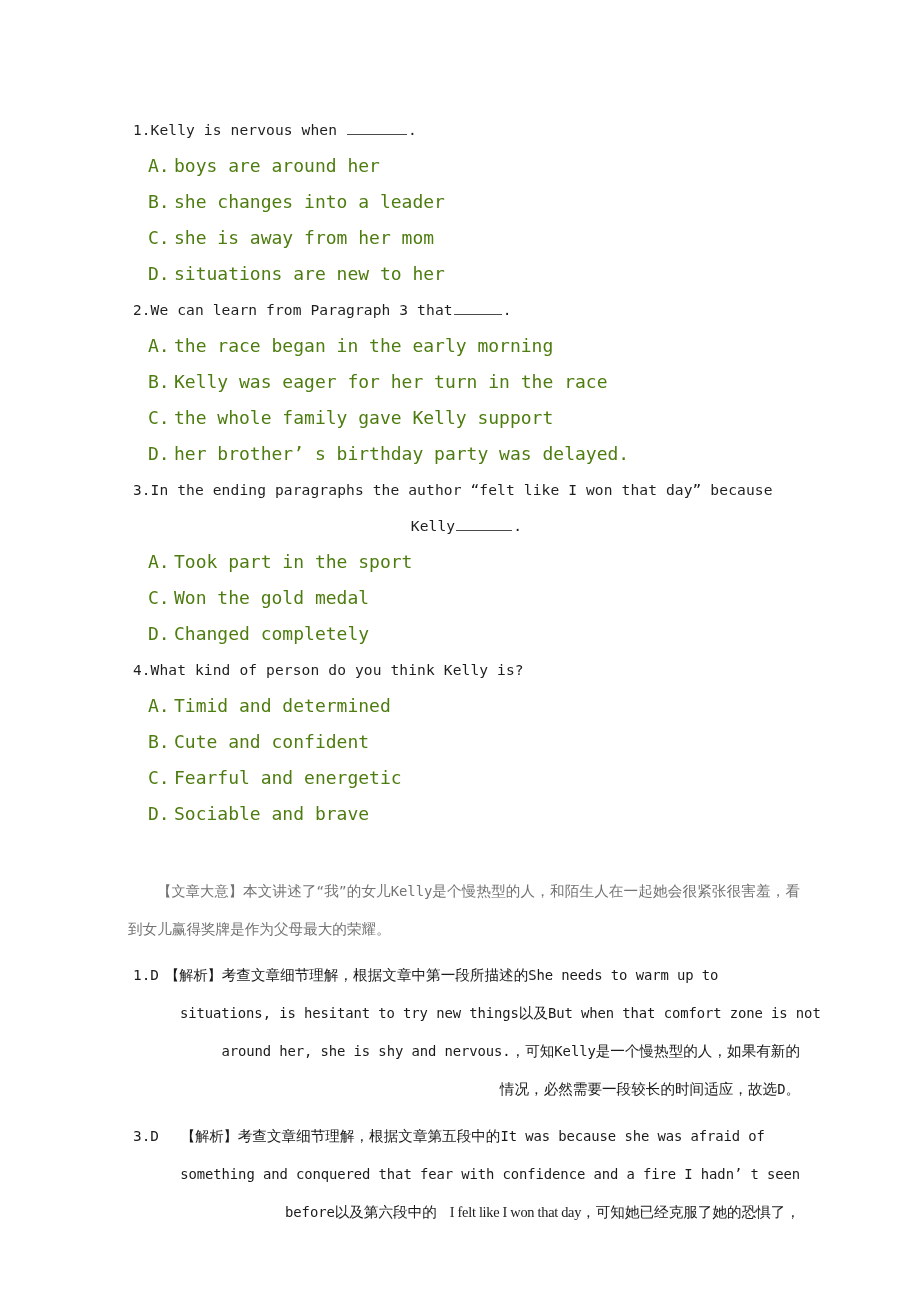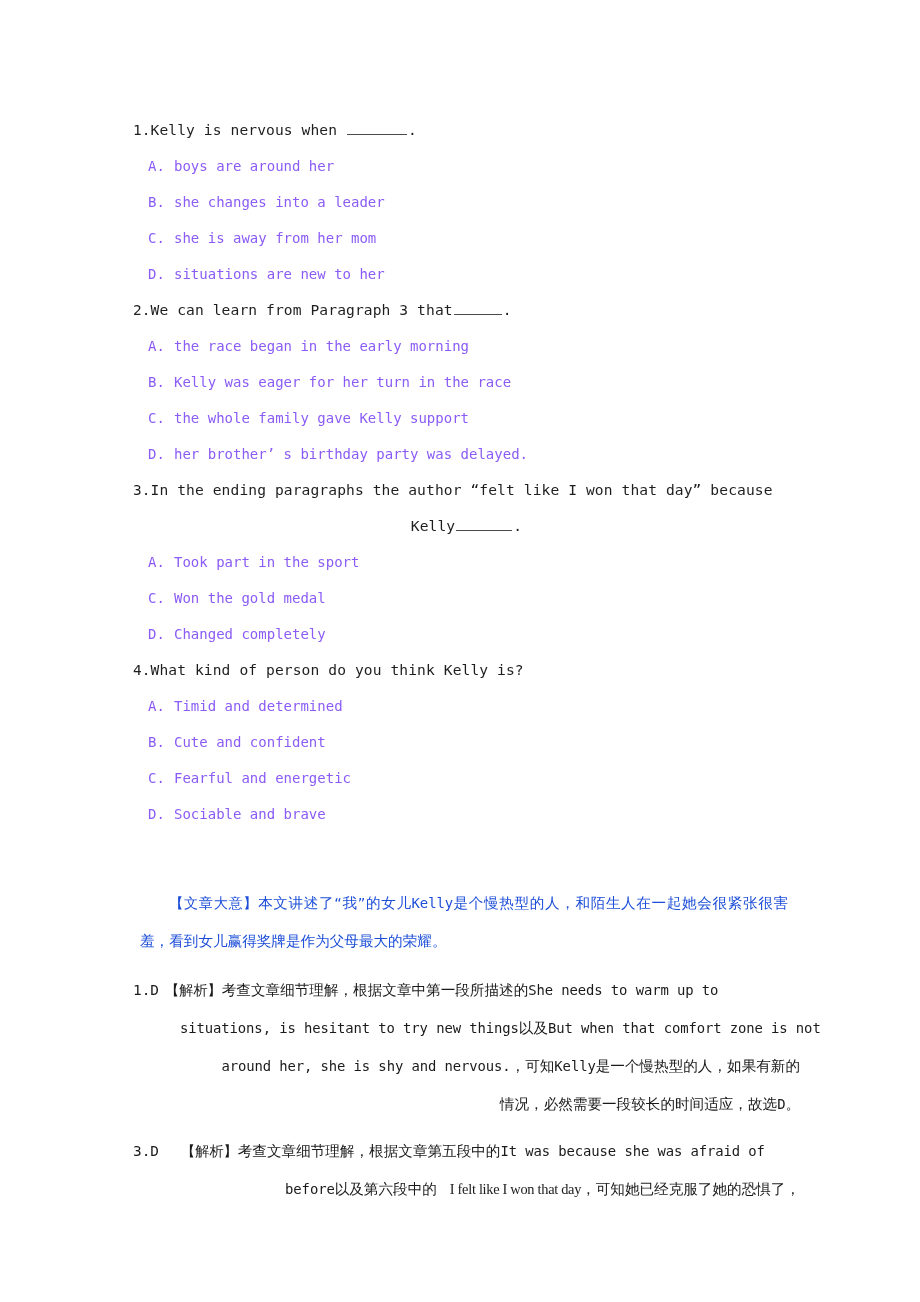--- a/index.html
+++ b/index.html
@@ -50,22 +50,22 @@
     width: 672px;
   }
   .q-stem .cont {
     display: block;
     margin-left: -5px;
     text-align: center;
   }
 
   .opt {
     font-family: "DejaVu Sans Mono", "Liberation Mono", monospace;
-    font-size: 14px;
-    color: #8b5cf6;
+    font-size: 18px;
+    color: #4d7c0f;
     line-height: 36px;
     margin: 0 0 0 20px;
     white-space: pre;
   }
   .opt .lbl { display: inline-block; width: 26px; }
 
   .blank {
     display: inline-block;
     border-bottom: 1px solid #4a4a4a;
     height: 0.82em;
@@ -85,25 +85,25 @@
   }
 
   .cn {
     font-family: "DejaVu Sans", "Liberation Sans", sans-serif;
     font-size: 14.4px;
   }
 
   .gist {
     font-size: 14.6px;
     line-height: 37px;
-    margin: 12px;
+    margin: 0;
     text-align: justify;
     text-justify: inter-ideograph;
     text-indent: 2em;
-    color: #1d4ed8;
+    color: #737373;
   }
 
   .item {
     position: relative;
     margin-top: 9px;
   }
   .item .line {
     font-size: 14.6px;
     line-height: 37px;
     color: #1a1a1a;
@@ -180,18 +180,19 @@
 
     <div class="item">
       <div class="line first cn"><span class="num">1.D</span><span class="sp-sm"></span><span class="tag">【解析】</span><span>考查文章细节理解，根据文章中第一段所描述的</span><span class="code">She needs to warm up to</span></div>
       <div class="line indent cn"><span class="code">situations, is hesitant to try new things</span><span>以及</span><span class="code">But when that comfort zone is not</span></div>
       <div class="line indent cn"><span class="code">around her, she  is shy and nervous.</span><span>，可知</span><span class="code">Kelly</span><span>是一个慢热型的人，如果有新的</span></div>
       <div class="line indent cn"><span>情况，必然需要一段较长的时间适应，故选</span><span class="code">D</span><span>。</span></div>
     </div>
 
     <div class="item">
       <div class="line first cn"><span class="num">3.D</span><span class="sp-lg"></span><span class="tag">【解析】</span><span>考查文章细节理解，根据文章第五段中的</span><span class="code">It was because she was afraid of</span></div>
+      <div class="line indent cn"><span class="code">something and conquered that fear with confidence and a fire I hadn’ t seen</span></div>
       <div class="line indent cn"><span class="code">before</span><span>以及第六段中的</span><span class="sp-md"></span><span class="cond">I felt like I won that day</span><span>，可知她已经克服了她的恐惧了，</span></div>
     </div>
 
   </div>
 
 </div>
 
 </body></html>

